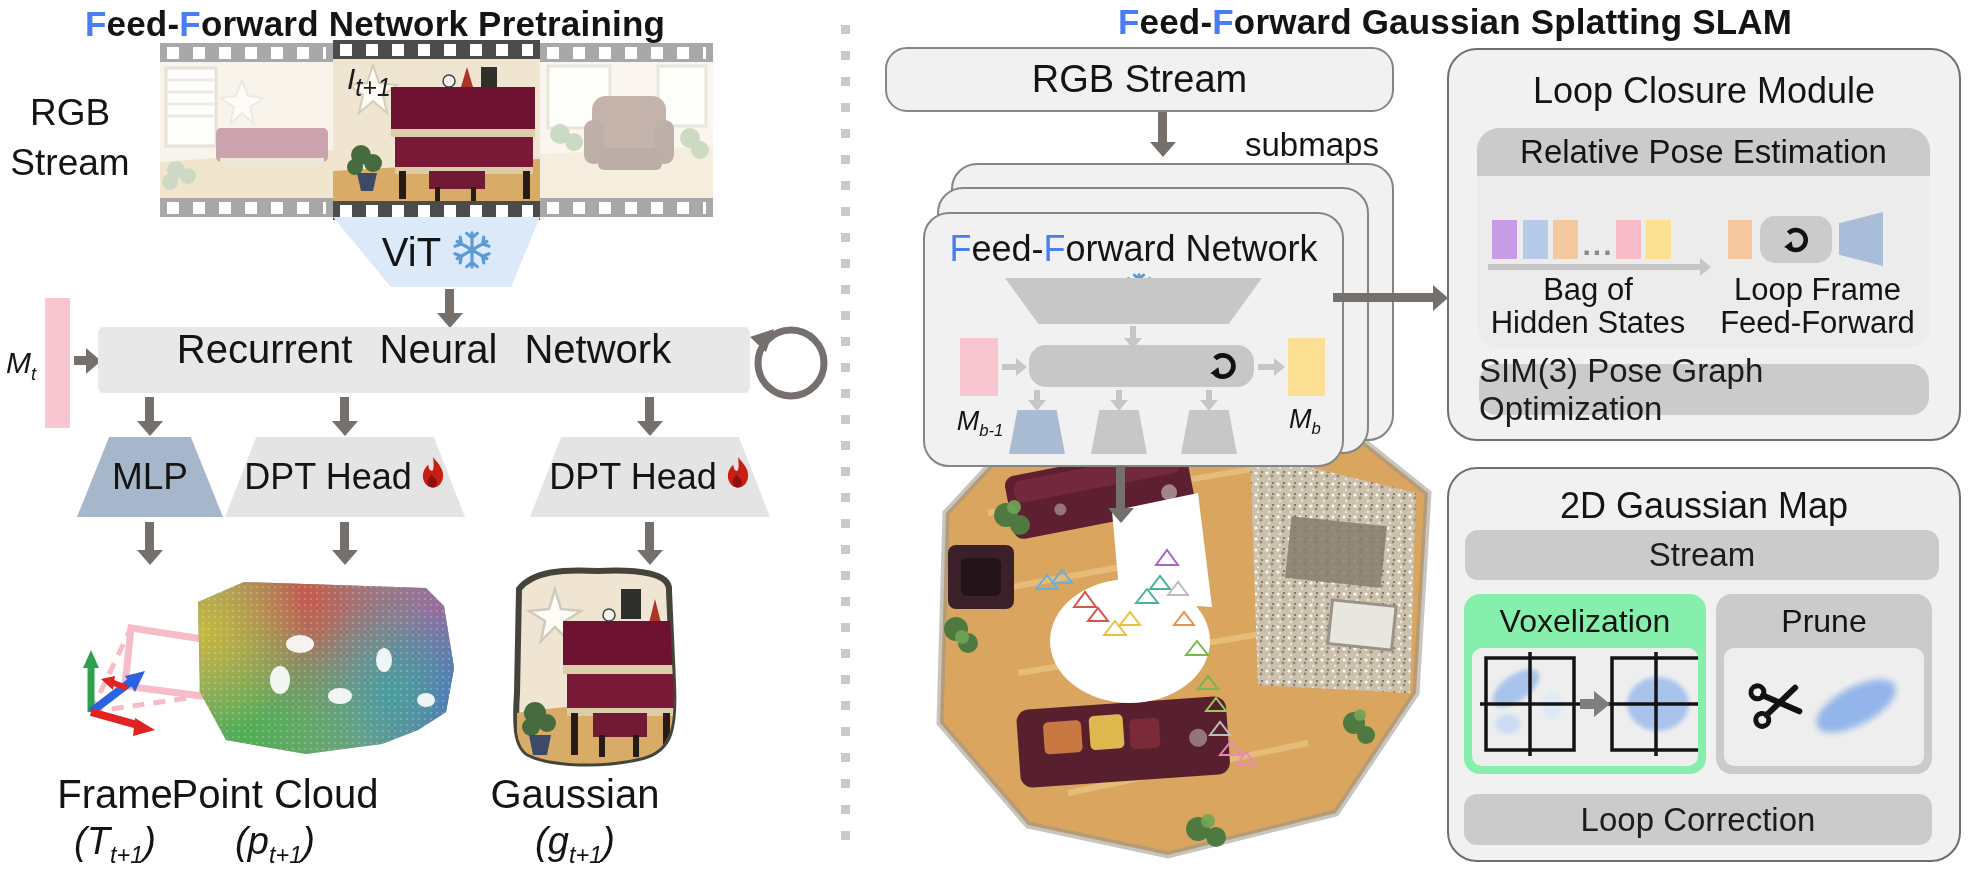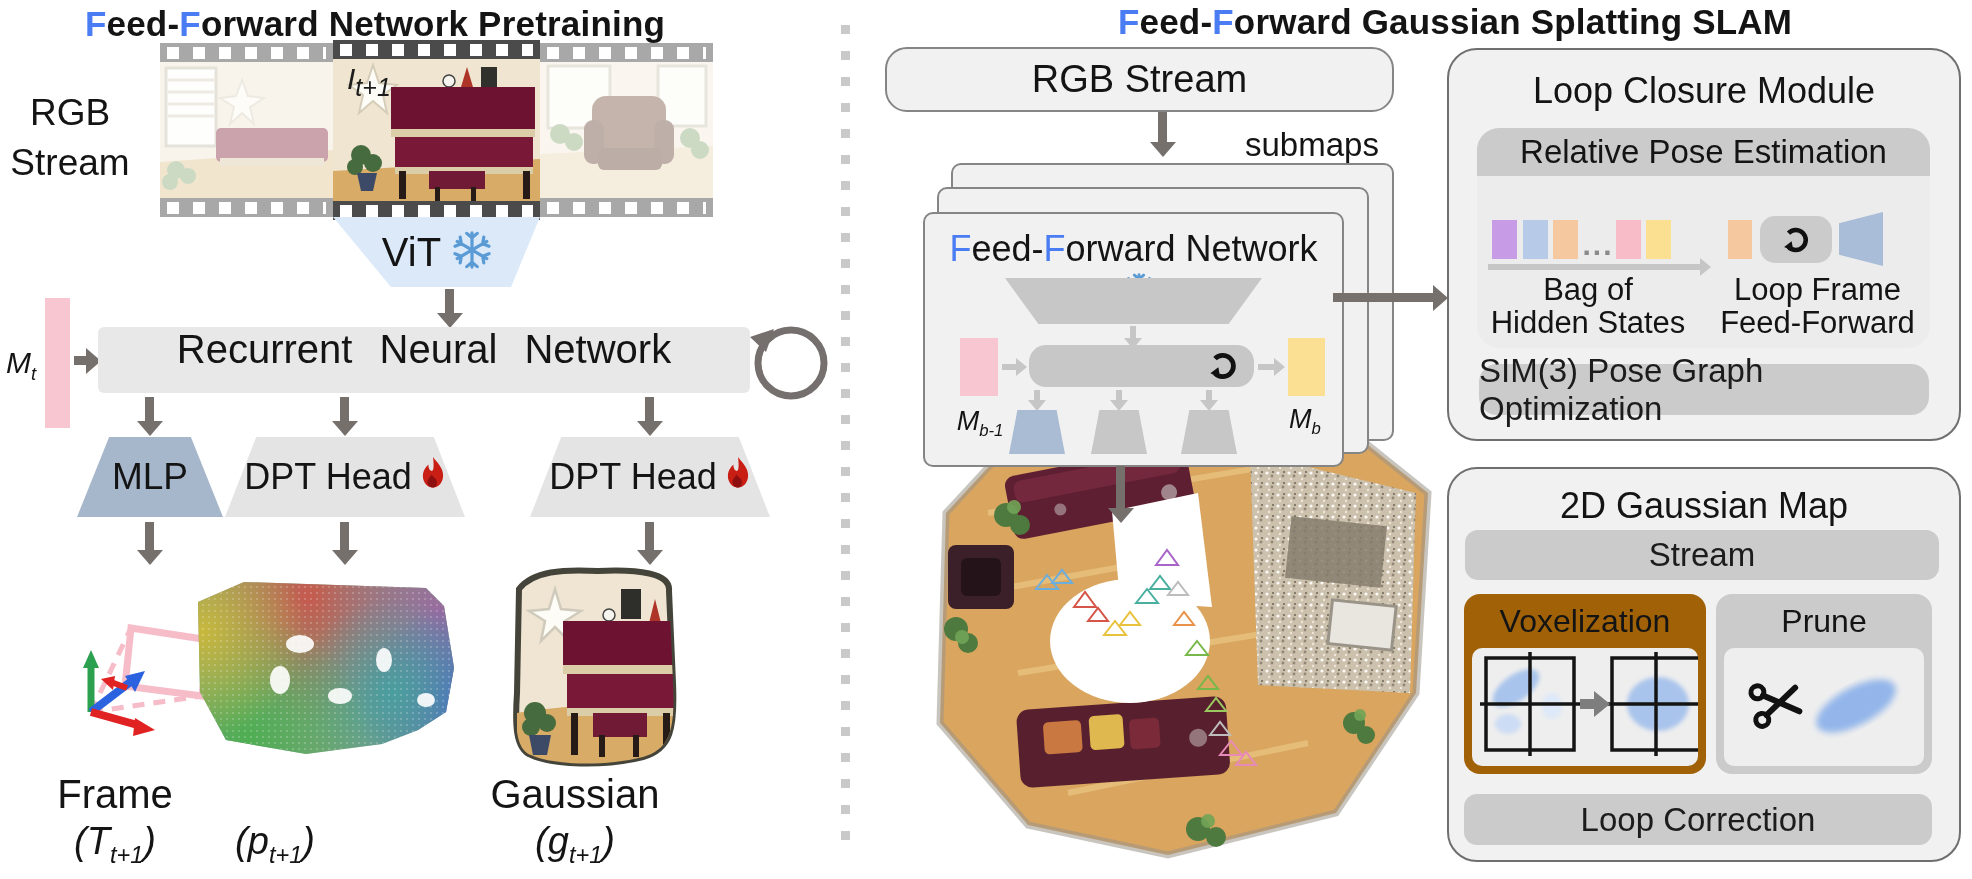--- a/index.html
+++ b/index.html
@@ -26,21 +26,21 @@
   .arr-h::after{content:"";position:absolute;left:100%;top:50%;transform:translateY(-50%);
     border:13px solid rgba(0,0,0,0);border-left:15px solid #76706d;border-right:0;}
   .lt{background:#c6c6c6;}
   .lt.arr-v::after{border-top-color:#c6c6c6;}
   .lt.arr-h::after{border-left-color:#c6c6c6;}
   .sm.arr-v{width:6px;} .sm.arr-v::after{border-width:9px;border-top-width:11px;border-bottom:0;}
   .sm.arr-h{height:6px;} .sm.arr-h::after{border-width:9px;border-left-width:11px;border-right:0;}
   
   .trap{display:flex;align-items:center;justify-content:center;}
   .roundbox{border-radius:6px;background:#e8e8e8;display:flex;align-items:flex-start;justify-content:center;}
-  .card{background:#f1f1f1;border:2.5px solid #858585;border-radius:10px;}
+  .card{background:#f1f1f1;border:2.5px solid #858585;border-radius:26px;}
   .bigcard{background:#f1f1f1;border:2.5px solid #6f6f6f;border-radius:30px;}
   .graybar{background:#cbcbcb;border-radius:15px;display:flex;align-items:center;justify-content:center;
     font-size:33px;color:#1c1c1c;}
   .chip{position:absolute;width:25px;height:39px;}
   .mathlab{font-style:italic;font-size:27px;}
   .mathlab sub,.varline sub{font-size:.62em;}
   .out-name{font-size:40px;}
   .varline{font-size:38px;font-style:italic;}
   .dotted-divider{width:9px;background:repeating-linear-gradient(#c9c9c9 0 9px,rgba(0,0,0,0) 9px 26px);}
 </style>
@@ -314,20 +314,21 @@
           </g>
         <polygon points="26,172 48,172 44,192 30,192" fill="#3c4a68"></polygon>
       </g>
     </svg>
   </div>
 
   <div class="abs ctr out-name" style="left:40px;top:772px;width:150px;"><span>Frame</span></div>
   <div class="abs ctr varline" style="left:40px;top:820px;width:150px;">
     <span>(</span><span>T</span><sub>t+1</sub><span>)</span>
   </div>
+  <div class="abs ctr out-name" style="left:155px;top:772px;width:240px;"><span>Point Cloud</span></div>
   <div class="abs ctr varline" style="left:155px;top:820px;width:240px;">
     <span>(</span><span>p</span><sub>t+1</sub><span>)</span>
   </div>
   <div class="abs ctr out-name" style="left:455px;top:772px;width:240px;"><span>Gaussian</span></div>
   <div class="abs ctr varline" style="left:455px;top:820px;width:240px;">
     <span>(</span><span>g</span><sub>t+1</sub><span>)</span>
   </div>
 
   <div class="abs dotted-divider" style="left:841px;top:25px;height:832px;"></div>
 
@@ -538,21 +539,21 @@
   </div>
 
   <div class="abs bigcard" style="left:1447px;top:467px;width:510px;height:391px;z-index:2;">
     <div class="abs ctr" style="left:0;top:16px;width:100%;font-size:36px;">
       <span>2D Gaussian Map</span>
     </div>
     <div class="abs graybar" style="left:16px;top:61px;width:474px;height:50px;border-radius:13px;">
       <span>Stream</span>
     </div>
 
-    <div class="abs" style="left:15px;top:125px;width:242px;height:180px;background:#a16207;border-radius:16px;">
+    <div class="abs" style="left:15px;top:125px;width:242px;height:180px;background:#86efac;border-radius:16px;">
       <div class="ctr" style="padding-top:9px;font-size:32px;">
         <span>Voxelization</span>
       </div>
       <div class="abs" style="left:8px;top:54px;width:226px;height:118px;background:#eeeeee;border-radius:10px;">
         <svg width="226" height="118" viewBox="0 0 226 118">
           <defs>
               <filter id="blur1">
                 <feGaussianBlur stdDeviation="2.2"></feGaussianBlur>
               </filter>
             </defs>

